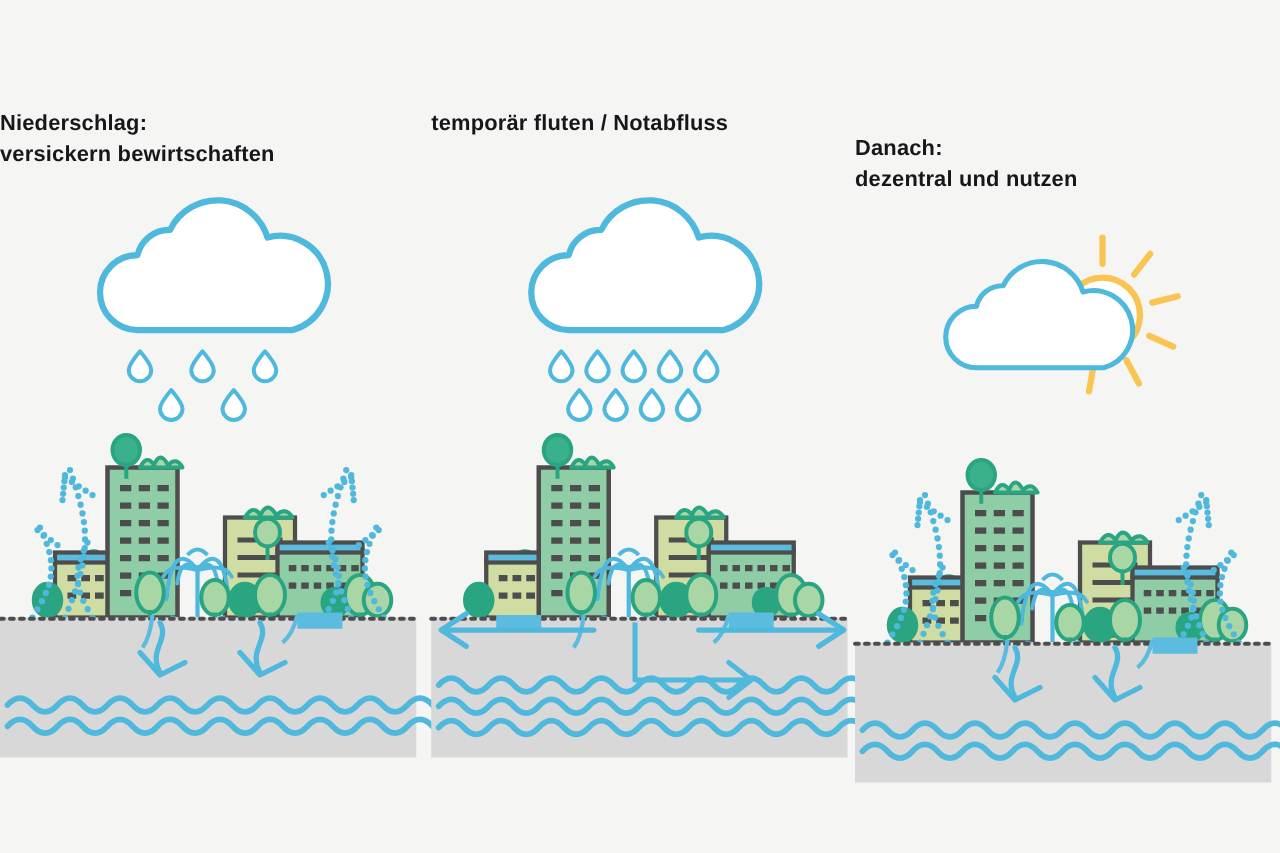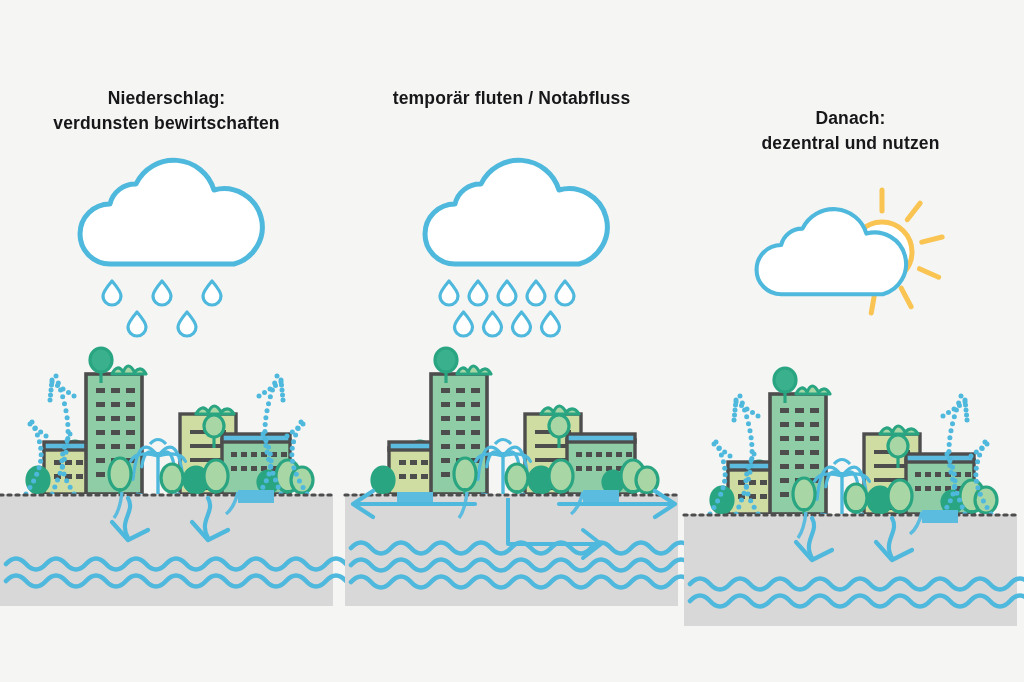--- a/index.html
+++ b/index.html
@@ -10,37 +10,36 @@
     overflow:hidden;
     position:relative;
   }
   #stage{position:absolute;left:0;top:0;width:1024px;height:682px;}
   .panel{position:absolute;top:0;width:333px;height:682px;}
   #panel-0{left:0;}
   #panel-1{left:345px;}
   #panel-2{left:684px;margin-top:20px;}
   .caption{
     position:absolute;top:86px;left:0;width:333px;
-    text-align:center;
     font-size:17.5px;font-weight:bold;color:#17171a;
     line-height:25px;letter-spacing:.15px;
   }
   .caption .ln{display:block;white-space:pre;}
   .sky{position:absolute;left:0;top:170px;width:333px;height:180px;}
   .scene{position:absolute;left:0;top:352px;width:333px;height:260px;}
   svg{display:block;overflow:visible;}
 </style>
 </head>
 <body>
 
 <div id="stage">
     <div class="panel" id="panel-0">
       <div class="caption">
         <span class="ln">Niederschlag:</span>
-        <span class="ln">verdunsten bewirtschaften</span>
+        <span class="ln">versickern bewirtschaften</span>
       </div>
       <div class="sky">
         <svg width="333" height="180" viewBox="0 0 333 180">
           <g>
             <path d="M 110 94 a 30 30 0 0 1 0 -60 a 26 26 0 0 1 26 -20 a 42 42 0 0 1 78 6 a 30 30 0 0 1 20 74 z" fill="#ffffff" stroke="#4fb8dd" stroke-width="5" stroke-linejoin="round"></path>
             <path d="M 112 111 C 120.5 121 121 125 121 126 a 9 9 0 0 1 -18 0 c 0 -1 0.5 -5 9 -15 z" fill="#ffffff" stroke="#4fb8dd" stroke-width="3.2" stroke-linejoin="round"></path>
             <path d="M 162 111 C 170.5 121 171 125 171 126 a 9 9 0 0 1 -18 0 c 0 -1 0.5 -5 9 -15 z" fill="#ffffff" stroke="#4fb8dd" stroke-width="3.2" stroke-linejoin="round"></path>
             <path d="M 212 111 C 220.5 121 221 125 221 126 a 9 9 0 0 1 -18 0 c 0 -1 0.5 -5 9 -15 z" fill="#ffffff" stroke="#4fb8dd" stroke-width="3.2" stroke-linejoin="round"></path>
             <path d="M 137 142 C 145.5 152 146 156 146 157 a 9 9 0 0 1 -18 0 c 0 -1 0.5 -5 9 -15 z" fill="#ffffff" stroke="#4fb8dd" stroke-width="3.2" stroke-linejoin="round"></path>
             <path d="M 187 142 C 195.5 152 196 156 196 157 a 9 9 0 0 1 -18 0 c 0 -1 0.5 -5 9 -15 z" fill="#ffffff" stroke="#4fb8dd" stroke-width="3.2" stroke-linejoin="round"></path>

